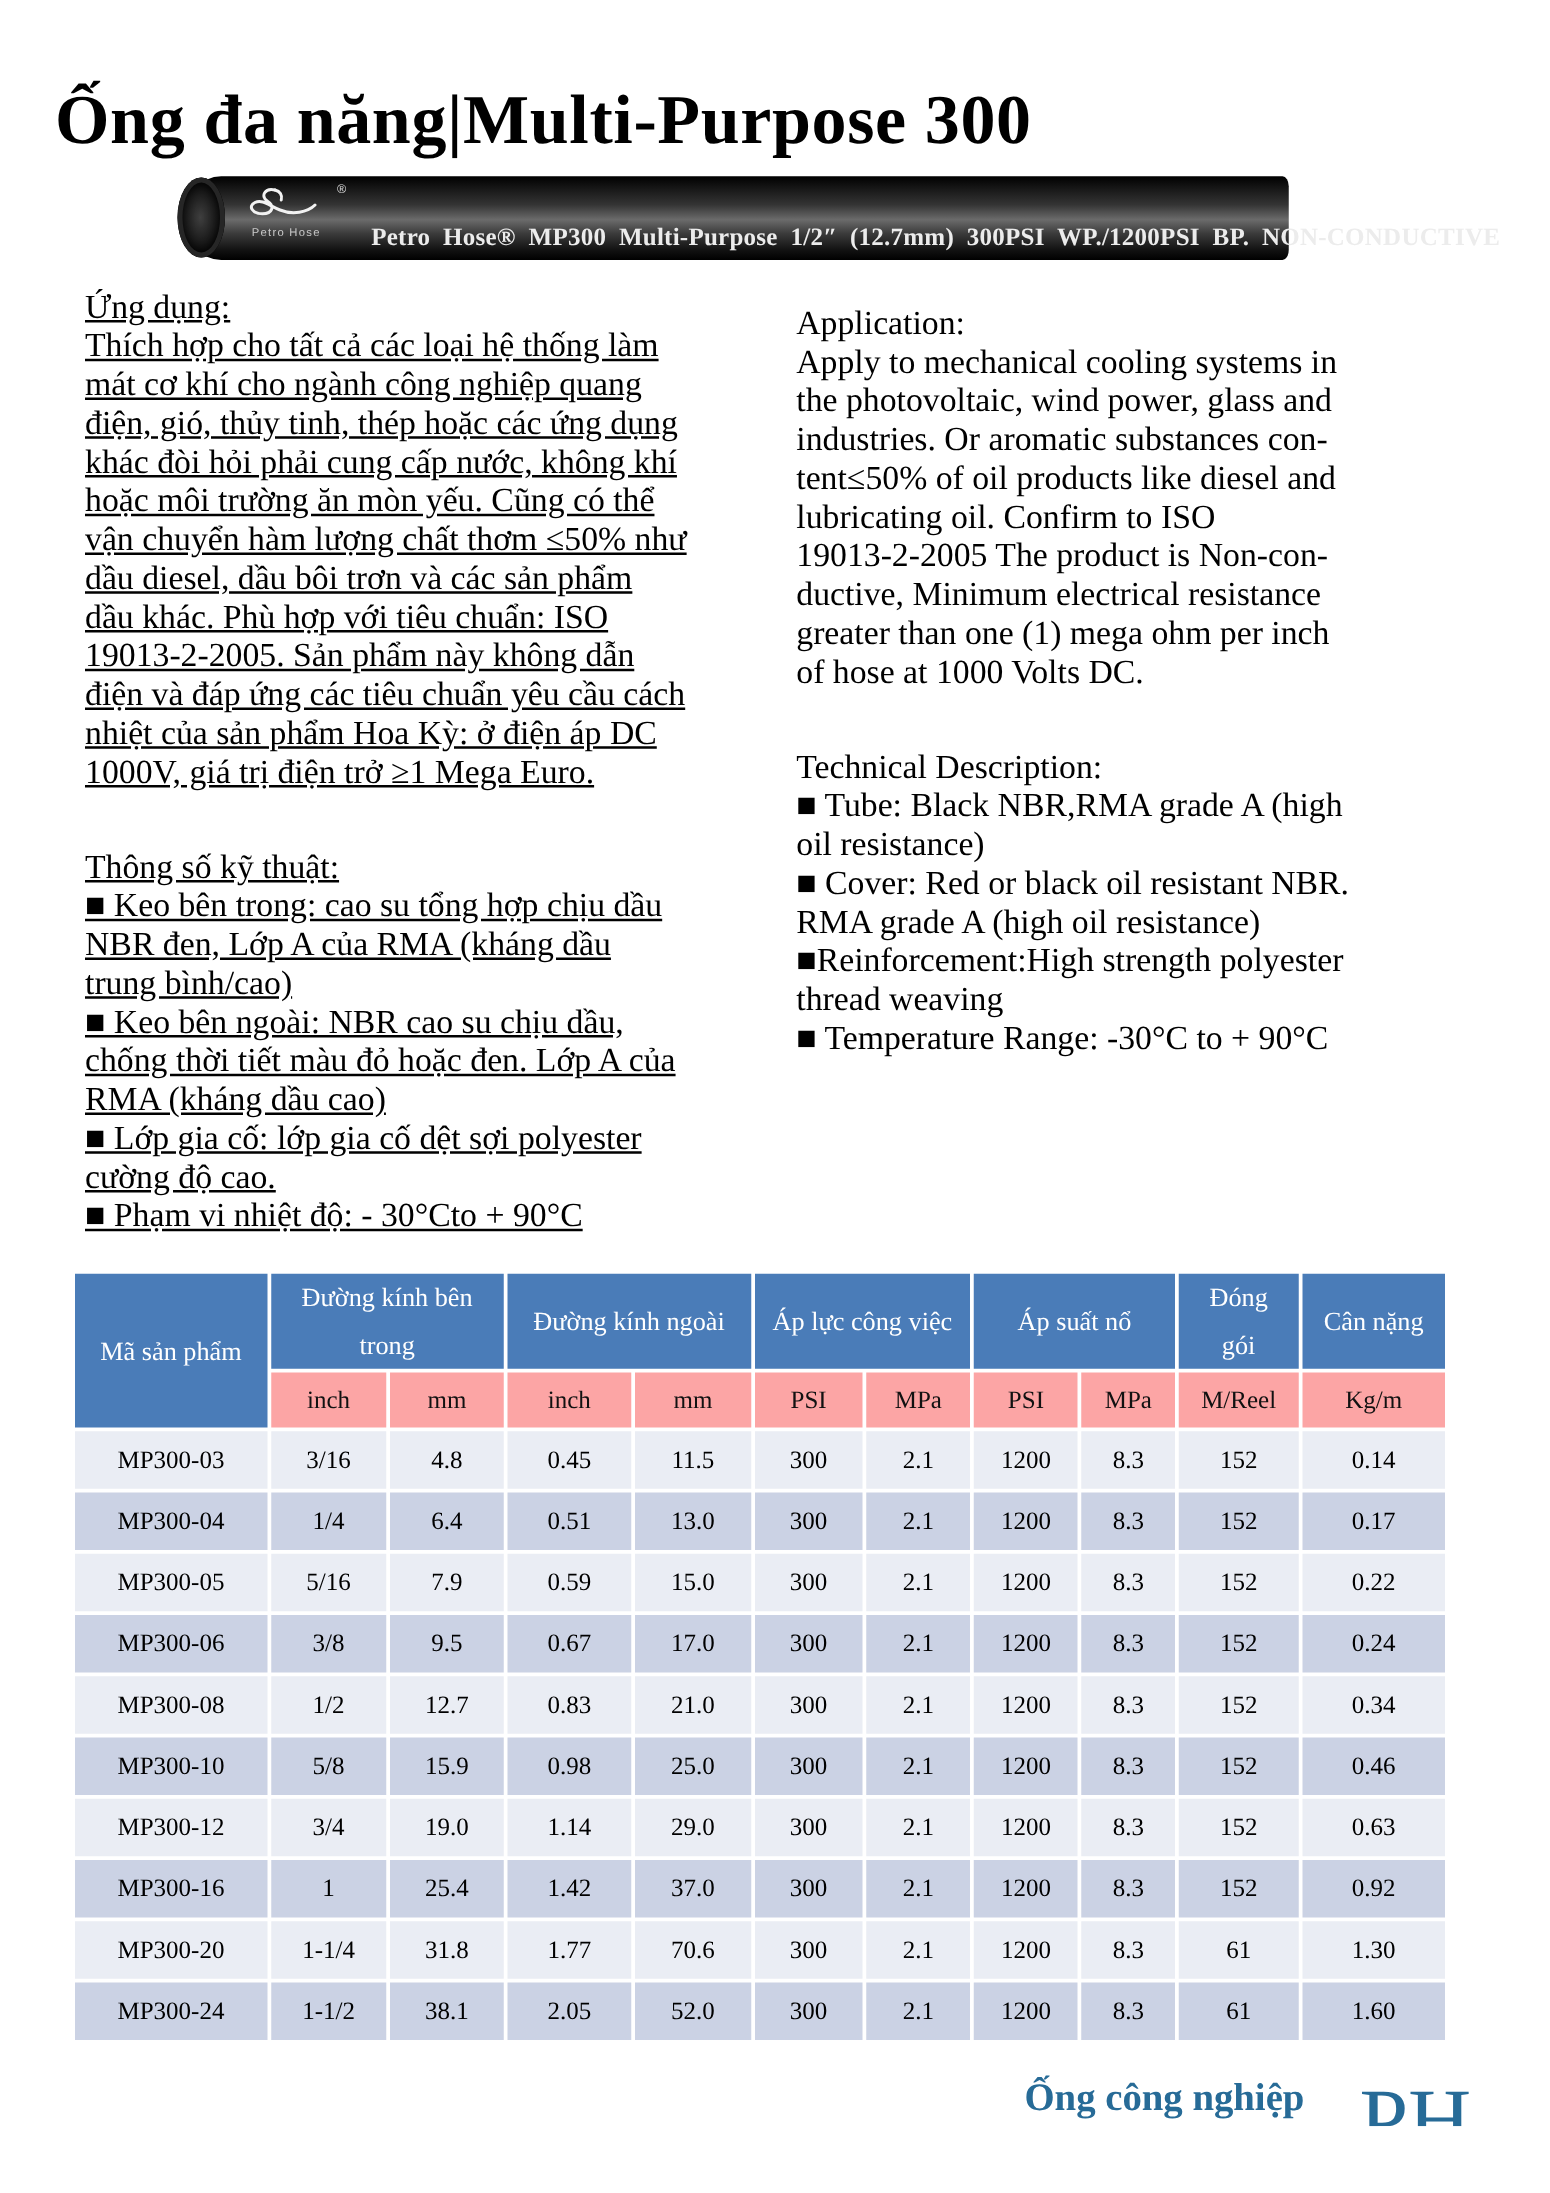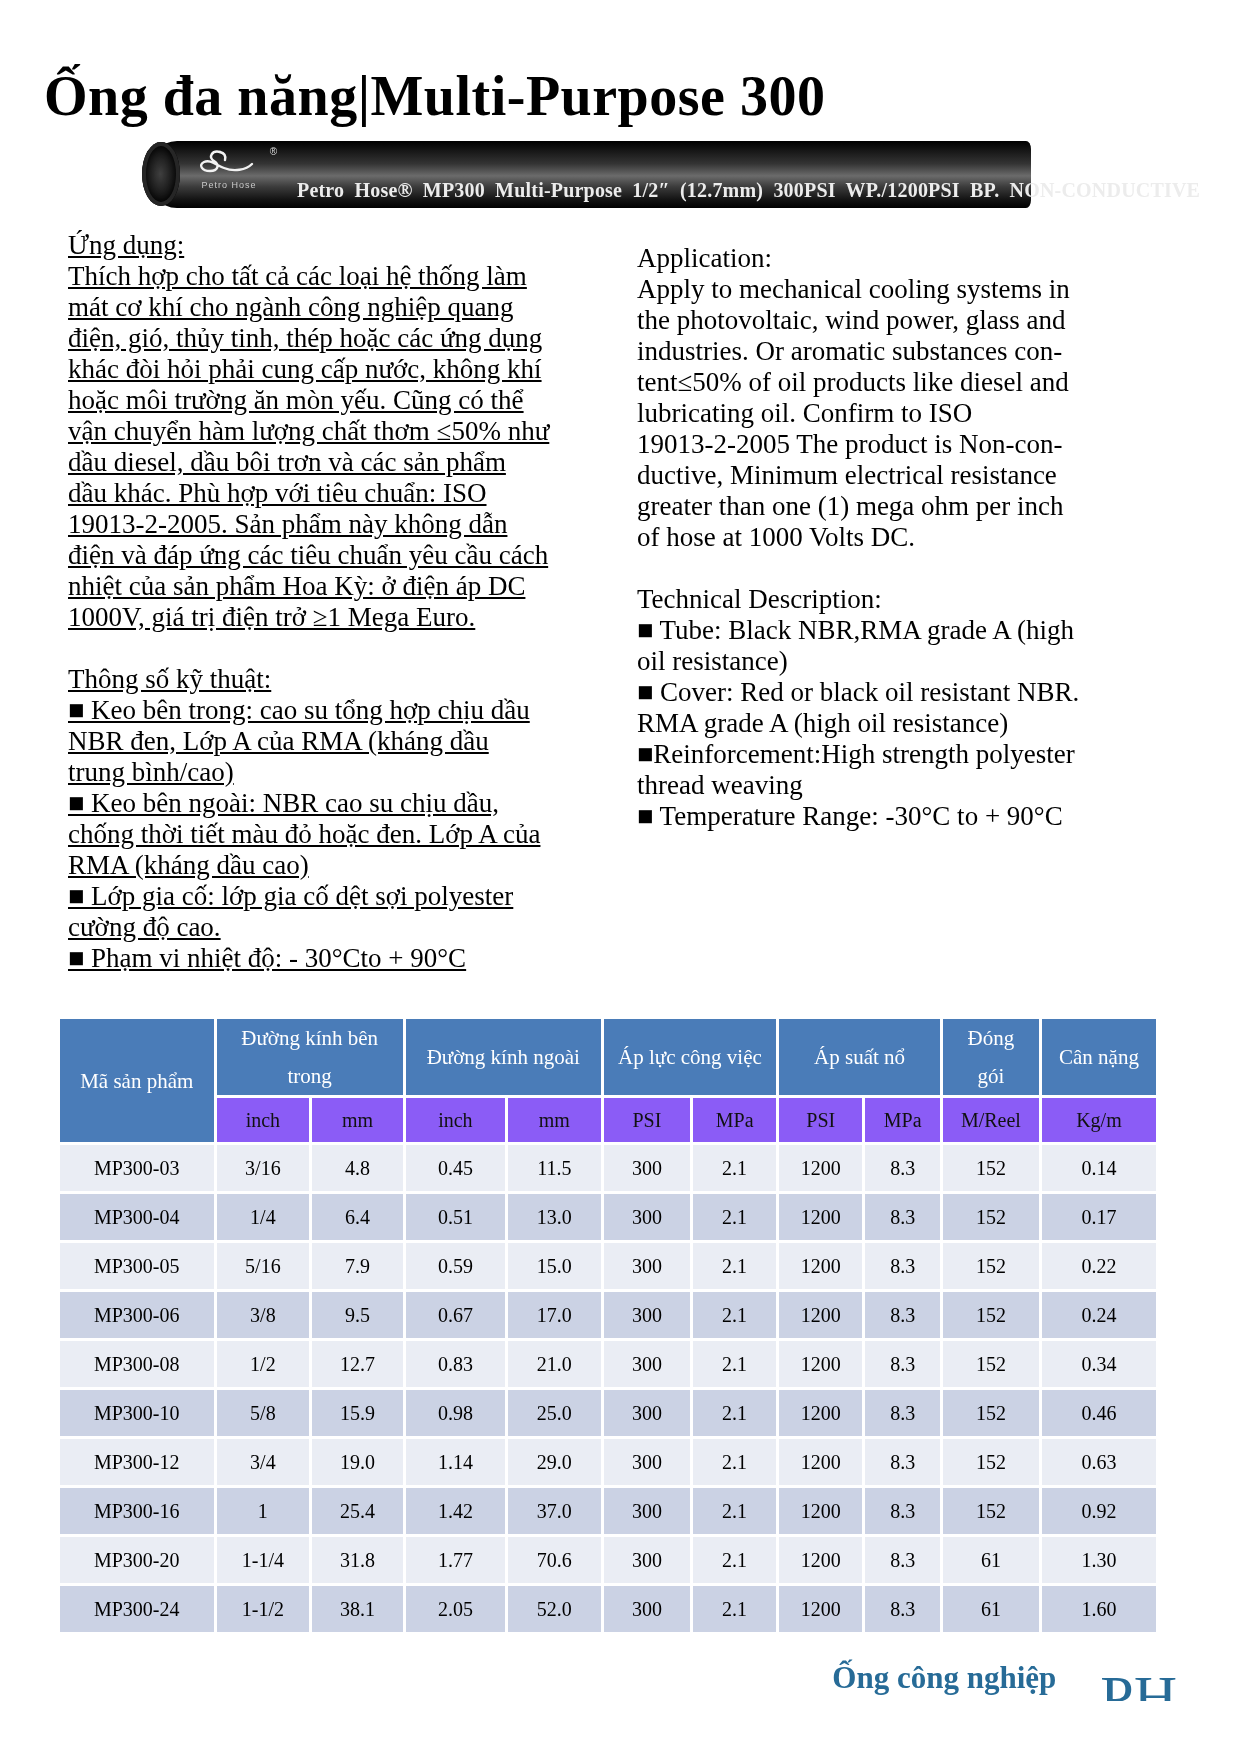--- a/index.html
+++ b/index.html
@@ -25,37 +25,37 @@
   .hose-logo .brand{display:block;margin-top:-2px;color:#c9c9c9;font-size:9px;
           font-family:"Liberation Sans",sans-serif;letter-spacing:1px;}
   .print{position:absolute;left:150px;top:16px;height:100%;display:flex;align-items:center;
          font-family:Liberation Serif, serif;font-weight:bold;font-size:20px;
          color:#ececec;word-spacing:5px;letter-spacing:0.2px;white-space:nowrap;z-index:2;}
 
   
   .col{position:absolute;font-size:27px;line-height:31px;}
   .col-vi{left:68px;top:230px;width:578px;text-decoration:underline;}
   .col-en{left:637px;top:243px;width:515px;}
-  .sec-gap{margin-top:31px;}
+  .sec-gap{margin-top:45px;}
 
   
   .table-wrap{position:absolute;left:57px;top:1016px;width:1102px;}
   table{width:100%;border-collapse:separate;border-spacing:3px;table-layout:fixed;}
   th,td{text-align:center;vertical-align:middle;font-weight:normal;padding:0;}
   thead .main th{background:#4a7cb8;color:#fff;font-size:21px;height:74px;line-height:38px;}
-  thead .sub th{background:#8b5cf6;color:#111;font-size:20px;height:44px;}
+  thead .sub th{background:#fca5a5;color:#111;font-size:20px;height:44px;}
   th.product{height:auto;}
   tbody td{font-size:20px;height:46px;}
   tbody tr:nth-child(odd) td{background:#eaedf4;}
   tbody tr:nth-child(even) td{background:#cbd2e4;}
 
   
   .footer{position:absolute;top:1660px;right:63px;display:flex;align-items:flex-start;gap:44px;}
   .footer-lines{text-align:center;color:#276b97;font-weight:bold;font-size:31px;line-height:36px;}
-  .footer-ph{color:#276b97;font-size:60px;line-height:74px;}
+  .footer-ph{color:#276b97;font-size:70px;line-height:74px;}
 </style>
 </head>
 <body>
 
 <div class="page">
 
   <h1 class="title">Ống đa năng|Multi-Purpose 300</h1>
 
   <div class="banner">
     <div class="hose-logo">

